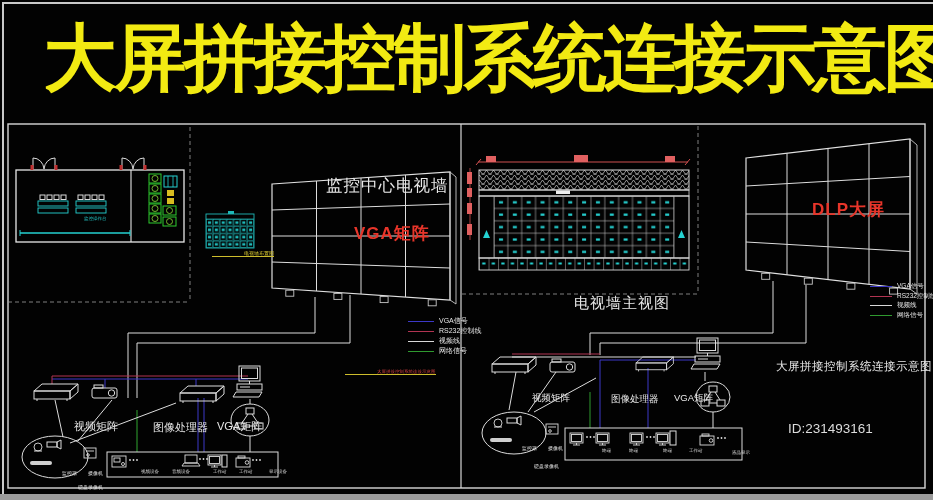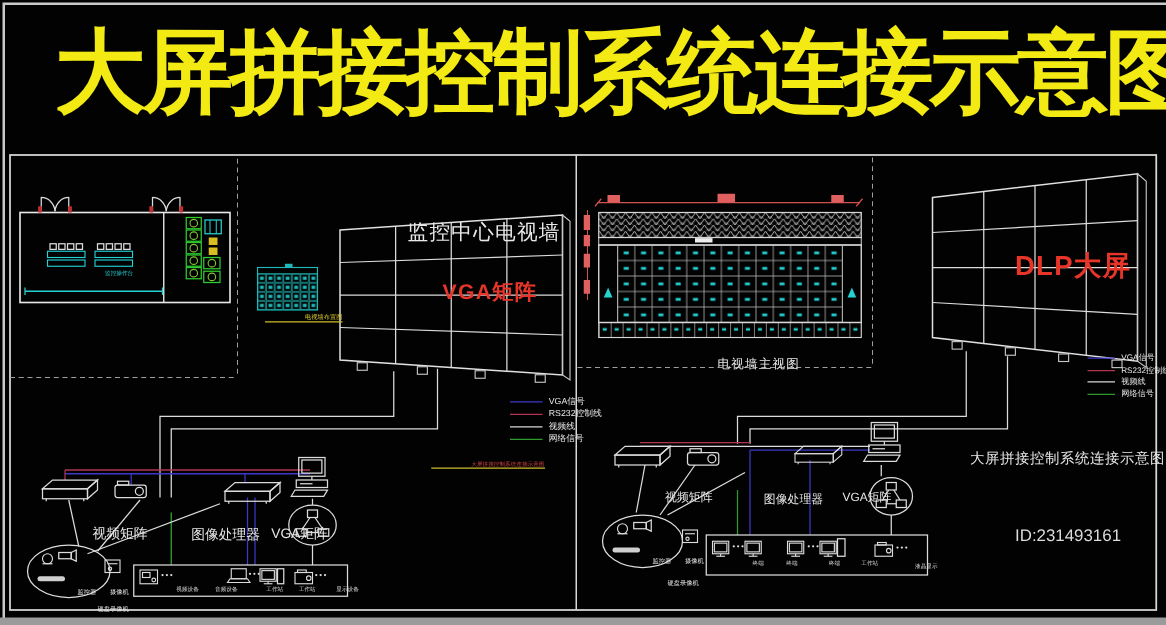--- a/index.html
+++ b/index.html
@@ -25,21 +25,21 @@
   .lg-rs232{border-color:#b23452;}
   .lg-video{border-color:#d8d8d8;}
   .lg-net{border-color:#2f9a2f;}
   .legend .lab{font-size:7px;color:#e8e8e8;white-space:nowrap;}
   #legend-right .legend-row{height:9.5px;}
   #legend-right .legend-line{width:22px;}
   #legend-right .lab{font-size:6.5px;}
   
   #watermark{left:746px;top:368px;width:180px;font-size:56px;font-weight:bold;
              color:#a3a3a3;letter-spacing:6px;opacity:.92;z-index:30;}
-  #watermark-id{left:756px;top:421px;font-size:13.5px;color:#dcdcdc;z-index:20;margin-left:24px;}
+  #watermark-id{left:756px;top:421px;font-size:13.5px;color:#dcdcdc;z-index:20;}
   #command-wall-label{left:767px;top:404px;font-size:16.5px;color:#ececec;z-index:10;letter-spacing:1px;}
   .note-underline{border-bottom:1.5px solid #cdbd2c;}
   svg{position:absolute;left:0;top:0;}
   .w{stroke:#dcdcdc;fill:none;stroke-width:1;}
 </style>
 </head>
 <body>
 
 <div id="stage">
 
@@ -398,22 +398,22 @@
   <div class="abs lbl" style="left:30px;top:450px;font-size:5px;">监控器</div>
   <div class="abs lbl" style="left:56px;top:450px;font-size:5px;">摄像机</div>
   <div class="abs lbl" style="left:46px;top:464px;font-size:5px;">硬盘录像机</div>
 
   <div class="abs tiny" style="left:109px;top:469px;">视频设备</div>
   <div class="abs tiny" style="left:140px;top:469px;">音频设备</div>
   <div class="abs tiny" style="left:181px;top:469px;">工作站</div>
   <div class="abs tiny" style="left:207px;top:469px;">工作站</div>
   <div class="abs tiny" style="left:237px;top:469px;">显示设备</div>
 
-  <div class="abs lbl" style="left:542px;top:264px;font-size:10px;letter-spacing:1px;">电视墙主视图</div>
-  <div class="abs red" style="left:780px;top:198px;font-size:22px;letter-spacing:1px;">DLP大屏</div>
+  <div class="abs lbl" style="left:542px;top:274px;font-size:15px;letter-spacing:1px;">电视墙主视图</div>
+  <div class="abs red" style="left:780px;top:198px;font-size:17px;letter-spacing:1px;">DLP大屏</div>
 
   <div class="abs legend" id="legend-right" style="left:838px;top:282px;">
     <div class="legend-row">
         <span class="legend-line lg-vga"></span>
         <span class="lab">VGA信号</span>
       </div>
     <div class="legend-row">
         <span class="legend-line lg-rs232"></span>
         <span class="lab">RS232控制线</span>
       </div>

